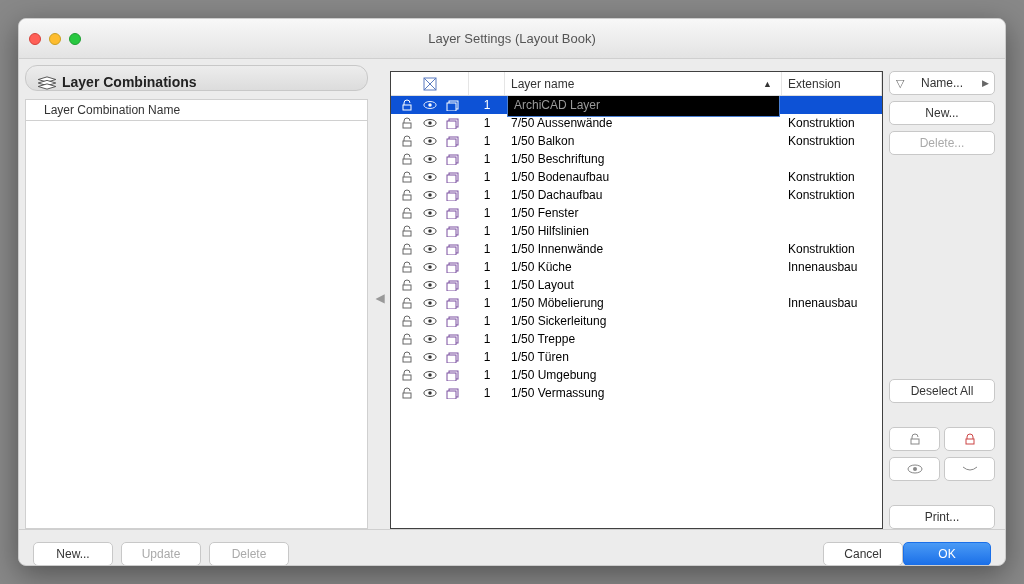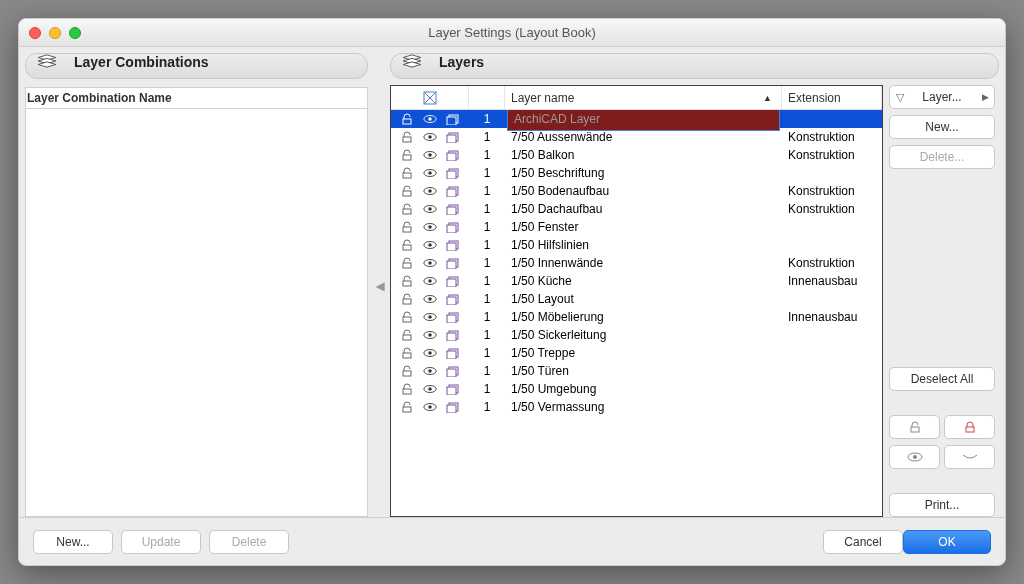--- a/index.html
+++ b/index.html
@@ -1,45 +1,45 @@
 <!DOCTYPE html>
 <html><head>
   <meta charset="utf-8">
   <style>
     * { box-sizing: border-box; margin: 0; padding: 0; }
     body { font-family: "Helvetica Neue", Arial, sans-serif; font-size: 12px; background: #888; padding: 18px; }
     .window { width: 988px; height: 548px; background: #ececec; border-radius: 8px; box-shadow: 0 8px 30px rgba(0,0,0,0.4); border: 1px solid #ccc; overflow: hidden; position: relative; }
-    .titlebar { height: 28px; background: linear-gradient(#f8f8f8, #e3e3e3); border-bottom: 1px solid #cfcfcf; display: flex; align-items: center; position: relative; }
+    .titlebar { height: 40px; background: linear-gradient(#f8f8f8, #e3e3e3); border-bottom: 1px solid #cfcfcf; display: flex; align-items: center; position: relative; }
     .traffic { display: flex; gap: 8px; margin-left: 10px; }
     .dot { width: 12px; height: 12px; border-radius: 50%; }
     .dot.red { background: #ff5f57; border: 0.5px solid #d4433c; }
     .dot.yellow { background: #febc2e; border: 0.5px solid #caa023; }
     .dot.green { background: #28c840; border: 0.5px solid #1f9e33; }
     .title { position: absolute; left: 0; right: 0; text-align: center; color: #555; font-size: 13px; }
     .content { display: flex; height: calc(100% - 28px - 48px); }
     .panel-left { width: 355px; padding: 6px 6px 0 6px; display: flex; flex-direction: column; }
     .collapse-arrow { width: 12px; display: flex; align-items: center; justify-content: center; color: #999; padding-top: 8px; cursor: pointer;}
     .panel-right { flex: 1; padding: 6px 6px 0 4px; display: flex; flex-direction: column; }
-    .section-header { background: linear-gradient(#ededed, #dcdcdc); border: 1px solid #c8c8c8; border-radius: 12px; height: 26px; display: flex; align-items: flex-start; padding: 0 10px; font-weight: bold; font-size: 14px; color: #222; gap: 16px; }
+    .section-header { background: linear-gradient(#ededed, #dcdcdc); border: 1px solid #c8c8c8; border-radius: 12px; height: 26px; display: flex; align-items: flex-end; padding: 0 10px; font-weight: bold; font-size: 14px; color: #222; gap: 4px; }
     .section-header .icon { width: 22px; height: 14px; }
-    .table-header { background: #fff; border: 1px solid #d0d0d0; height: 22px; display: flex; align-items: center; font-size: 12px; color: #333; padding: 0 1px; margin-top: 8px; font-weight: bold; }
+    .table-header { background: #fff; border: 1px solid #d0d0d0; height: 22px; display: flex; align-items: center; font-size: 12px; color: #333; padding: 0 18px; margin-top: 8px; }
     .left-list { background: #fff; border: 1px solid #d0d0d0; border-top: none; flex: 1; }
     .right-body { display: flex; gap: 6px; flex: 1; margin-top: 6px; }
     .table-wrap { flex: 1; border: 1px solid #404040; background: #fff; display: flex; flex-direction: column;}
     .th-row { display: flex; height: 24px; border-bottom: 1px solid #ddd; align-items: stretch; }
     .th { border-right: 1px solid #e5e5e5; display: flex; align-items: center; padding: 0 6px; font-size: 12px; color: #333; }
     .th.icon-col { width: 40px; justify-content: center; }
     .th.num-col { width: 36px; }
     .th.name-col { flex: 1; }
     .th.ext-col { width: 100px; }
     .sort-arrow { font-size: 9px; margin-left: auto; margin-right: 3px; }
     .rows { flex: 1; overflow: hidden; }
     .row { display: flex; height: 18px; align-items: center; font-size: 12px; }
     .row.sel { background: #0d52d6; color: #fff; }
-    .row.sel .cell-name { background: #7f1d1d; color: #999; border: 1px solid #4a7fd3; margin: 0 2px; height: 23px; display: flex; align-items: center; }
+    .row.sel .cell-name { background: #000000; color: #999; border: 1px solid #4a7fd3; margin: 0 2px; height: 23px; display: flex; align-items: center; }
     .cell { padding: 0 6px; }
     .cell.icons { width: 78px; display: flex; gap: 2px; justify-content: space-around; align-items: center; }
     .cell.num { width: 36px; text-align: center; }
     .cell.name { flex: 1; }
     .cell.ext { width: 100px; }
     .ic { width: 14px; height: 12px; display: inline-flex; align-items: center; justify-content: center; }
     .side-buttons { width: 110px; display: flex; flex-direction: column; gap: 6px; padding-right: 4px;}
     .btn { background: #fff; border: 1px solid #c8c8c8; border-radius: 5px; height: 24px; font-size: 12px; color: #333; display: flex; align-items: center; justify-content: center; cursor: pointer; }
     .btn.disabled { color: #aaa; }
     .btn-row { display: flex; gap: 4px; }
@@ -85,30 +85,20 @@
       </div>
       <div class="table-header">
         <span>Layer Combination Name</span>
       </div>
       <div class="left-list"></div>
     </div>
 
     <div class="collapse-arrow">◀</div>
 
     <div class="panel-right">
-      <div class="section-header">
-        <span class="icon">
-          <svg class="layer-icon" viewBox="0 0 24 16" width="22" height="14">
-              <path d="M2 4 L12 1 L22 4 L12 7 Z" fill="#fff" stroke="#444"></path>
-              <path d="M2 8 L12 5 L22 8 L12 11 Z" fill="#fff" stroke="#444"></path>
-              <path d="M2 12 L12 9 L22 12 L12 15 Z" fill="#fff" stroke="#444"></path>
-            </svg>
-        </span>
-        <span>Layers</span>
-      </div>
 
       <div class="right-body">
         <div class="table-wrap">
           <div class="th-row">
             <div class="th icon-col" style="width:78px;">
               <svg width="14" height="14" viewBox="0 0 14 14">
                   <rect x="1" y="1" width="12" height="12" fill="none" stroke="#5a7bc0"></rect>
                   <line x1="1" y1="1" x2="13" y2="13" stroke="#5a7bc0"></line>
                   <line x1="13" y1="1" x2="1" y2="13" stroke="#5a7bc0"></line>
                 </svg>
@@ -547,21 +537,21 @@
     <div class="cell num">1</div>
     <div class="cell name ">1/50 Vermassung</div>
     <div class="cell ext"></div>
   </div>
             </div>
         </div>
 
         <div class="side-buttons">
           <div class="btn combo">
             <span class="filter-ic">▽</span>
-            <span>Layer...</span>
+            <span>Name...</span>
             <span class="arrow">▶</span>
           </div>
           <div class="btn">New...</div>
           <div class="btn disabled">Delete...</div>
           <div class="spacer"></div>
           <div class="btn">Deselect All</div>
           <div class="spacer-sm"></div>
           <div class="btn-row">
             <div class="btn">
               <svg width="14" height="12" viewBox="0 0 14 12">

